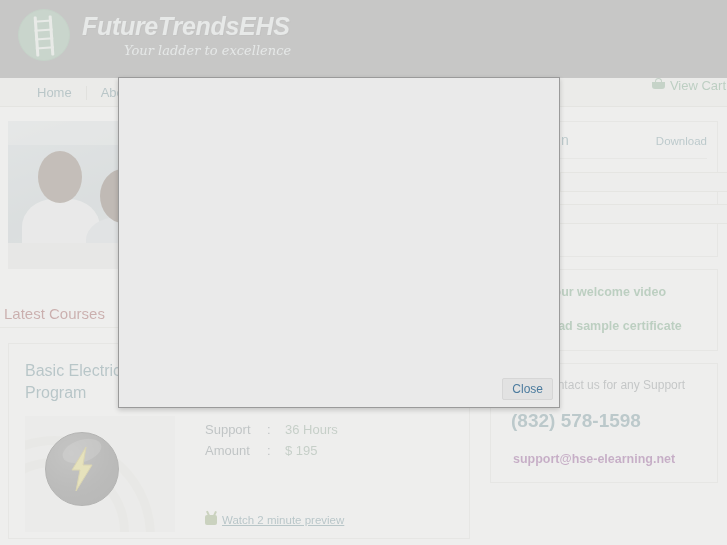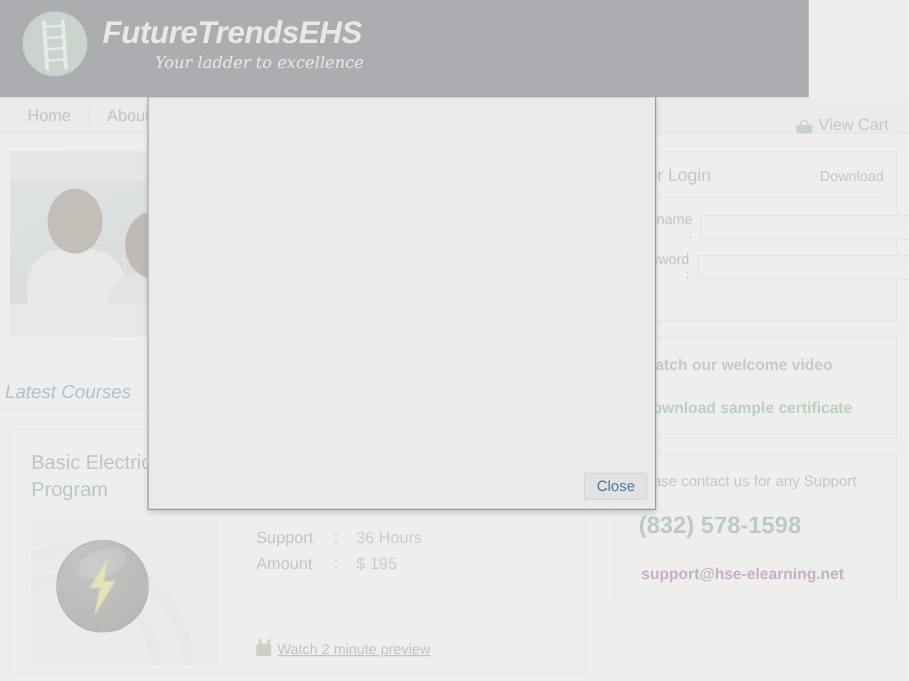--- a/index.html
+++ b/index.html
@@ -12,22 +12,22 @@
   }
   #page {
     position: relative;
     width: 727px; height: 545px;
     background: #ffffff;
   }
 
   
   .header {
     position: absolute; left: 0; top: 0;
-    width: 647px; height: 78px;
-    background: #0f172a;
+    width: 727px; height: 78px;
+    background: #737373;
   }
   .logo-wrap {
     position: absolute; left: 18px; top: 9px;
     display: flex; align-items: center;
   }
   .logo-circle {
     width: 52px; height: 52px; border-radius: 50%;
     background: #7ba68a;
     border: 1px solid #6d9a7c;
     position: relative;
@@ -65,30 +65,30 @@
   }
 
   
   .nav {
     position: absolute; left: 0; top: 78px;
     width: 727px; height: 29px;
     background: #f2f2f0;
     border-bottom: 1px solid #d9d9d4;
     display: flex; align-items: center;
   }
-  .nav-left { display: flex; align-items: flex-end; padding-left: 8px; }
+  .nav-left { display: flex; align-items: flex-end; padding-left: 23px; }
   .nav-item {
     font-size: 13px; color: #41707a;
     padding: 0 14px;
     cursor: pointer;
   }
   .nav-sep { width: 1px; height: 14px; background: #cfcfca; }
   .nav-right {
     position: absolute; right: 0px; top: 0; height: 29px;
-    display: flex; align-items: flex-end; padding-right: 16px;
+    display: flex; align-items: flex-start; padding-right: 1px;
   }
   .cart-icon {
     width: 13px; height: 11px; margin-right: 5px; position: relative;
   }
   .cart-icon .basket {
     position: absolute; left: 0; bottom: 0; width: 13px; height: 7px;
     background: #6f9d7b; border-radius: 0 0 3px 3px;
   }
   .cart-icon .handle {
     position: absolute; left: 3px; top: 0px; width: 7px; height: 5px;
@@ -131,21 +131,21 @@
     position: absolute; left: 0; bottom: 0; width: 470px; height: 26px;
     background: #e6e6e4;
   }
   .banner .ceil {
     position: absolute; left: 0; top: 0; width: 470px; height: 24px;
     background: rgba(255,255,255,0.35);
   }
 
   .section-heading {
     position: absolute; left: 4px; top: 198px;
-    font-size: 15px; color: #0369a1; font-style: italic;
+    font-size: 15px; color: #7f1d1d;
   }
   .heading-rule {
     position: absolute; left: 0px; top: 220px; width: 478px; height: 1px;
     background: #e0e0dc;
   }
 
   .course-card {
     position: absolute; left: 8px; top: 236px;
     width: 462px; height: 196px;
     border: 1px solid #e2e2dd;
@@ -290,21 +290,21 @@
   
   .overlay {
     position: absolute; left: 0; top: 0;
     width: 727px; height: 545px;
     background: rgba(232,232,230,0.72);
   }
 
   
   .modal {
     position: absolute; left: 118px; top: 77px;
-    width: 407px; height: 331px;
+    width: 442px; height: 331px;
     background: #eaeaea;
     border: 1px solid #9a9a9a;
     box-shadow: 0 2px 5px rgba(0,0,0,0.18);
   }
   .modal-body {
     position: absolute; left: 0; top: 0; right: 0; bottom: 36px;
     background: #eaeaea;
   }
   .modal-footer {
     position: absolute; left: 0; right: 0; bottom: 0; height: 36px;

